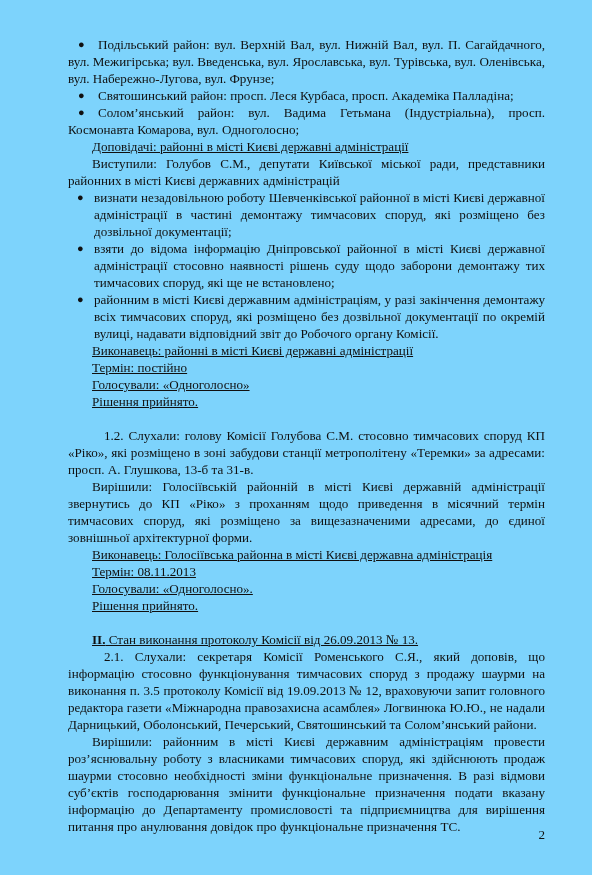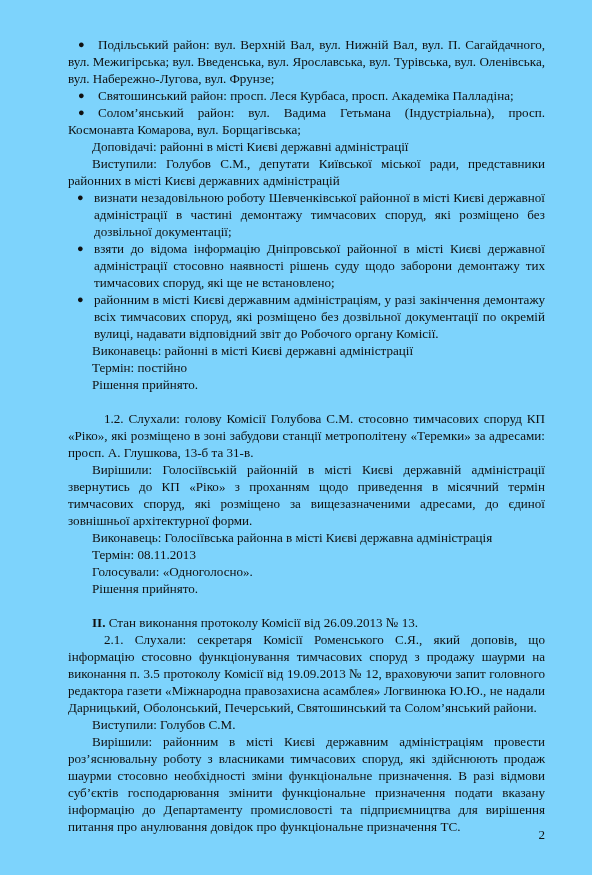--- a/index.html
+++ b/index.html
@@ -38,20 +38,21 @@
   }
   .p.indent {
     text-indent: 24px;
   }
   .p.center-ind {
     text-indent: 36px;
   }
   
   .p.left {
     text-align: left;
+    text-decoration: underline;
   }
 
   b, .b { font-weight: bold; }
 
   
   ul.flat {
     list-style: none;
     margin: 0;
     padding: 0;
   }
@@ -112,55 +113,55 @@
   <div id="content">
 
     <ul class="flat">
       <li>
         <span class="bul">●</span><span>Подільський район: вул. Верхній Вал, вул. Нижній Вал, вул. П. Сагайдачного, вул. Межигірська; вул. Введенська, вул. Ярославська, вул. Турівська, вул. Оленівська, вул. Набережно-Лугова, вул. Фрунзе;</span>
       </li>
       <li>
         <span class="bul">●</span><span>Святошинський район: просп. Леся Курбаса, просп. Академіка Палладіна;</span>
       </li>
       <li>
-        <span class="bul">●</span><span>Солом’янський район: вул. Вадима Гетьмана (Індустріальна), просп. Космонавта Комарова, вул. Борщагівська;</span>
+        <span class="bul">●</span><span>Солом’янський район: вул. Вадима Гетьмана (Індустріальна), просп. Космонавта Комарова, вул. Одноголосно;</span>
       </li>
     </ul>
 
     <p class="p indent left">Доповідачі: районні в місті Києві державні адміністрації</p>
     <p class="p indent">Виступили: Голубов С.М., депутати Київської міської ради, представники районних в місті Києві державних адміністрацій</p>
 
     <ul class="hang">
       <li>
         <span class="bul">●</span><span>визнати незадовільною роботу Шевченківської районної в місті Києві державної адміністрації в частині демонтажу тимчасових споруд, які розміщено без дозвільної документації;</span>
       </li>
       <li>
         <span class="bul">●</span><span>взяти до відома інформацію Дніпровської районної в місті Києві державної адміністрації стосовно наявності рішень суду щодо заборони демонтажу тих тимчасових споруд, які ще не встановлено;</span>
       </li>
       <li>
         <span class="bul">●</span><span>районним в місті Києві державним адміністраціям, у разі закінчення демонтажу всіх тимчасових споруд, які розміщено без дозвільної документації по окремій вулиці, надавати відповідний звіт до Робочого органу Комісії.</span>
       </li>
     </ul>
 
     <p class="p indent left">Виконавець: районні в місті Києві державні адміністрації</p>
     <p class="p indent left">Термін: постійно</p>
+    <p class="p indent left">Голосували: «Одноголосно»</p>
     <p class="p indent left">Рішення прийнято.</p>
 
     <div class="gap-lg"></div>
 
     <p class="p center-ind">1.2. Слухали: голову Комісії Голубова С.М. стосовно тимчасових споруд КП «Ріко», які розміщено в зоні забудови станції метрополітену «Теремки» за адресами: просп. А. Глушкова, 13-б та 31-в.</p>
     <p class="p indent">Вирішили: Голосіївській районній в місті Києві державній адміністрації звернутись до КП «Ріко» з проханням щодо приведення в місячний термін тимчасових споруд, які розміщено за вищезазначеними адресами, до єдиної зовнішньої архітектурної форми.</p>
     <p class="p indent left">Виконавець: Голосіївська районна в місті Києві державна адміністрація</p>
     <p class="p indent left">Термін: 08.11.2013</p>
     <p class="p indent left">Голосували: «Одноголосно».</p>
     <p class="p indent left">Рішення прийнято.</p>
 
     <div class="gap-lg"></div>
 
     <p class="p indent left"><b>II.</b><span> Стан виконання протоколу Комісії від 26.09.2013 № 13.</span></p>
     <p class="p center-ind">2.1. Слухали: секретаря Комісії Роменського С.Я., який доповів, що інформацію стосовно функціонування тимчасових споруд з продажу шаурми на виконання п. 3.5 протоколу Комісії від 19.09.2013 № 12, враховуючи запит головного редактора газети «Міжнародна правозахисна асамблея» Логвинюка Ю.Ю., не надали Дарницький, Оболонський, Печерський, Святошинський та Солом’янський райони.</p>
-    <p class="p indent left">Виступили: Голубов С.М.</p>
     <p class="p indent">Вирішили: районним в місті Києві державним адміністраціям провести роз’яснювальну роботу з власниками тимчасових споруд, які здійснюють продаж шаурми стосовно необхідності зміни функціональне призначення. В разі відмови суб’єктів господарювання змінити функціональне призначення подати вказану інформацію до Департаменту промисловості та підприємництва для вирішення питання про анулювання довідок про функціональне призначення ТС.</p>
 
   </div>
 
   <div id="pageno">2</div>
 </div>
 
 </body></html>

